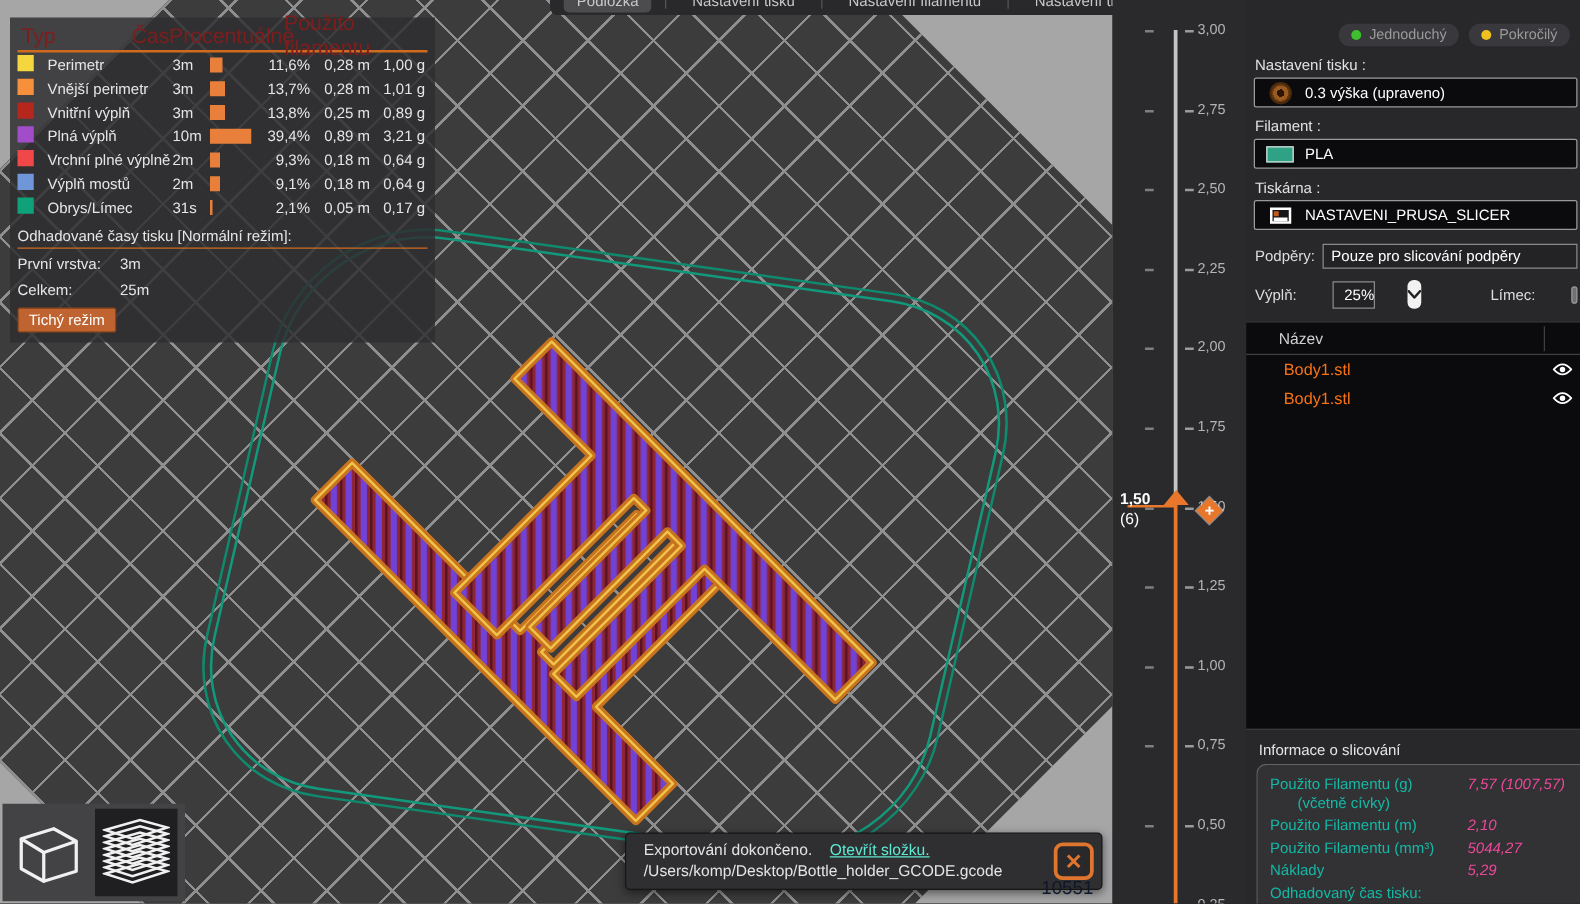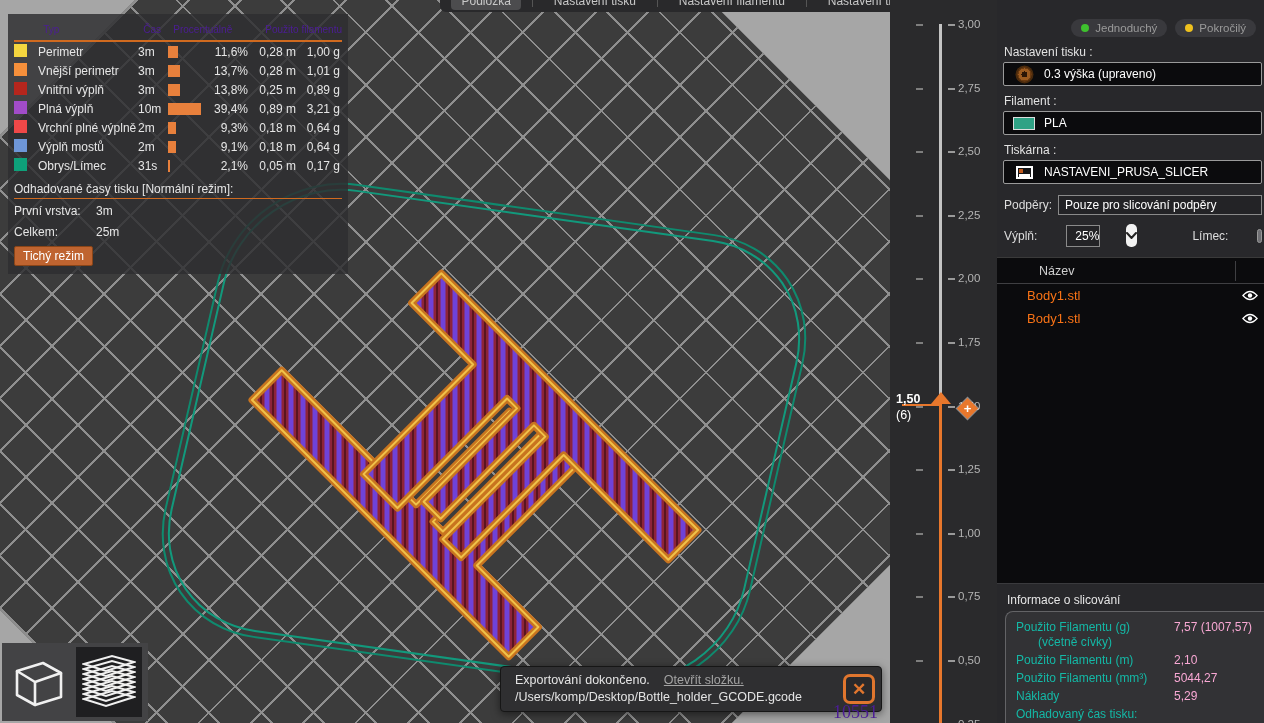--- a/index.html
+++ b/index.html
@@ -18,21 +18,21 @@
     background-color:var(--bed_color);
     background-image:repeating-linear-gradient(0deg,var(--grid_line) 0 2px,transparent 2px 37px),
                      repeating-linear-gradient(90deg,var(--grid_line) 0 2px,transparent 2px 37px);}
   .skirt{position:absolute;left:194px;top:210px;width:580px;height:452px;border:2px solid var(--skirt_color);
     border-radius:110px;transform:rotate(8deg) skewX(-5deg);outline:2px solid #0f8a6e;outline-offset:4px;}
   svg.model{position:absolute;left:0;top:0;}
 
   
   .legend{position:absolute;left:8px;top:14px;width:340px;background:rgba(47,47,49,0.84);
     color:#e6e6e6;font-size:12px;padding:4px 6px 8px 6px;}
-  .lg-head{display:flex;align-items:center;height:24px;color:#4c1d95;border-bottom:2px solid #d06a1f;font-size:10px;justify-content:flex-end;}
+  .lg-head{display:flex;align-items:center;height:24px;color:#7f1d1d;border-bottom:2px solid #d06a1f;font-size:17px;justify-content:flex-end;}
   .lg-row{display:flex;align-items:center;height:19px;}
   .c-sw{width:24px;} .c-label{width:100px;} .c-time{width:30px;} .c-bar{width:40px;}
   .c-pct{width:40px;text-align:right;} .c-len{width:48px;text-align:right;} .c-wt{width:44px;text-align:right;}
   .lg-head .c-label{width:100px;} .lg-head .c-pct{width:86px;text-align:left;} .lg-head .c-used{margin-left:6px;}
   .sw{display:inline-block;width:13px;height:13px;}
   .lg-bar{display:inline-block;height:12px;background:#e8803c;vertical-align:middle;}
   .lg-est-title{margin-top:4px;height:20px;line-height:20px;border-bottom:1px solid #d06a1f;padding-bottom:2px;}
   .lg-kv{display:flex;height:19px;align-items:center;margin-top:2px;}
   .lg-kv .k{width:82px;} 
   .silent-btn{display:inline-block;margin-top:5px;background:#bf6430;border:1px solid #8a4518;color:#fff;
@@ -40,24 +40,24 @@
 
   
   .viewbtns{position:absolute;left:2px;top:643px;width:146px;height:78px;background:#434345;display:flex;gap:4px;padding:4px;}
   .vbtn{width:66px;height:70px;display:flex;align-items:center;justify-content:center;background:#434345;}
   .vbtn.sel{background:#1f1f21;}
 
   
   .toast{position:absolute;left:500px;top:666px;width:382px;height:46px;background:#2f2f31;border:1px solid #161616;
     border-radius:4px;box-shadow:0 2px 8px rgba(0,0,0,.5);display:flex;align-items:center;padding:4px 6px 4px 14px;}
   .toast-text{flex:1;font-size:12.5px;color:#e4e4e4;line-height:17px;}
-  .toast-link{color:#a3a3a3;text-decoration:underline;margin-left:14px;}
+  .toast-link{color:#5eead4;text-decoration:underline;margin-left:14px;}
   .toast-close{width:32px;height:30px;border:3px solid #e0762e;border-radius:7px;background:#29292b;color:#e0762e;
     font-size:17px;font-weight:bold;display:flex;align-items:center;justify-content:center;}
-  .movecount{position:absolute;left:833px;top:702px;color:#4c1d95;font-size:18px;font-family:Liberation Serif, serif;}
+  .movecount{position:absolute;left:833px;top:702px;color:#0f172a;font-size:15px;}
 
   
   .tabbar{position:absolute;left:440px;top:-11px;width:508px;height:23px;background:#29292b;border-radius:6px;
     display:flex;align-items:center;justify-content:space-around;padding:0 6px;}
   .tab{font-size:12px;color:#c8c8c8;padding:2px 10px;border-radius:4px;white-space:nowrap;}
   .tab.sel{background:#4c4c4e;}
   .tabsep{width:1px;height:12px;background:#555;}
 
   
   .sliderpanel{position:absolute;left:890px;top:0;width:107px;height:723px;background:#2a2a2c;overflow:hidden;}
@@ -94,33 +94,33 @@
   .printer::after{content:"";position:absolute;left:1px;bottom:0;width:11px;height:3px;background:#fff;}
   .supports-row{display:flex;align-items:center;margin:11px 2px 0 7px;gap:6px;}
   .supports-field{flex:1;height:20px;border:1px solid #8a8a8a;color:#fff;display:flex;align-items:center;padding-left:6px;background:#232326;}
   .infill-row{display:flex;align-items:center;margin:9px 2px 0 7px;gap:23px;}
   .infill-field{width:56px;height:22px;border:1px solid #8a8a8a;background:#232326;color:#fff;display:flex;align-items:center;padding-left:8px;margin-left:6px;}
   .dd-btn{width:23px;height:23px;background:#f2f2f2;border-radius:5px;margin-left:3px;display:flex;align-items:center;justify-content:center;}
   .brim-label{margin-left:32px;}
   .checkbox{width:14px;height:14px;background:#707074;border:1px solid #9a9a9a;border-radius:3px;margin-left:6px;}
   .objlist{margin-top:10px;background:#0b0b0d;height:326px;border-top:1px solid #3a3a3a;}
   .obj-head{height:26px;display:flex;align-items:center;color:#cfcfcf;border-bottom:1px solid #3f3f42;position:relative;}
-  .obj-head .nm{padding-left:42px;font-size:12.5px;}
+  .obj-head .nm{padding-left:26px;font-size:12.5px;}
   .obj-head .vsep{position:absolute;right:28px;top:3px;width:1px;height:20px;background:#3f3f42;}
   .obj-row{height:23px;display:flex;align-items:center;color:#f97316;font-size:13px;}
   .obj-row .nm{flex:1;padding-left:30px;}
   .obj-row .eye{width:28px;display:flex;justify-content:center;}
   .infosec-title{padding:9px 0 4px 10px;color:#e5e5e5;font-size:12px;border-top:1px solid #3a3a3d;}
   .infopanel{margin-left:8px;border:1px solid #636366;border-bottom:none;border-right:none;border-radius:8px 0 0 0;
     background:#323235;padding:8px 6px 4px 10px;height:141px;}
   .info-row{display:flex;margin-bottom:3px;}
   .info-lbls{width:158px;color:#14b8a6;line-height:15px;}
   .info-lbl2{padding-left:22px;}
   .info-lbl2:empty{display:none;}
-  .info-val{flex:1;color:#f9a8d4;}
+  .info-val{flex:1;color:#ec4899;font-style:italic;}
 </style>
 </head>
 <body>
 
 <div class="app">
 
   <div class="viewport">
     <div class="bed"></div>
     <div class="skirt"></div>
 

